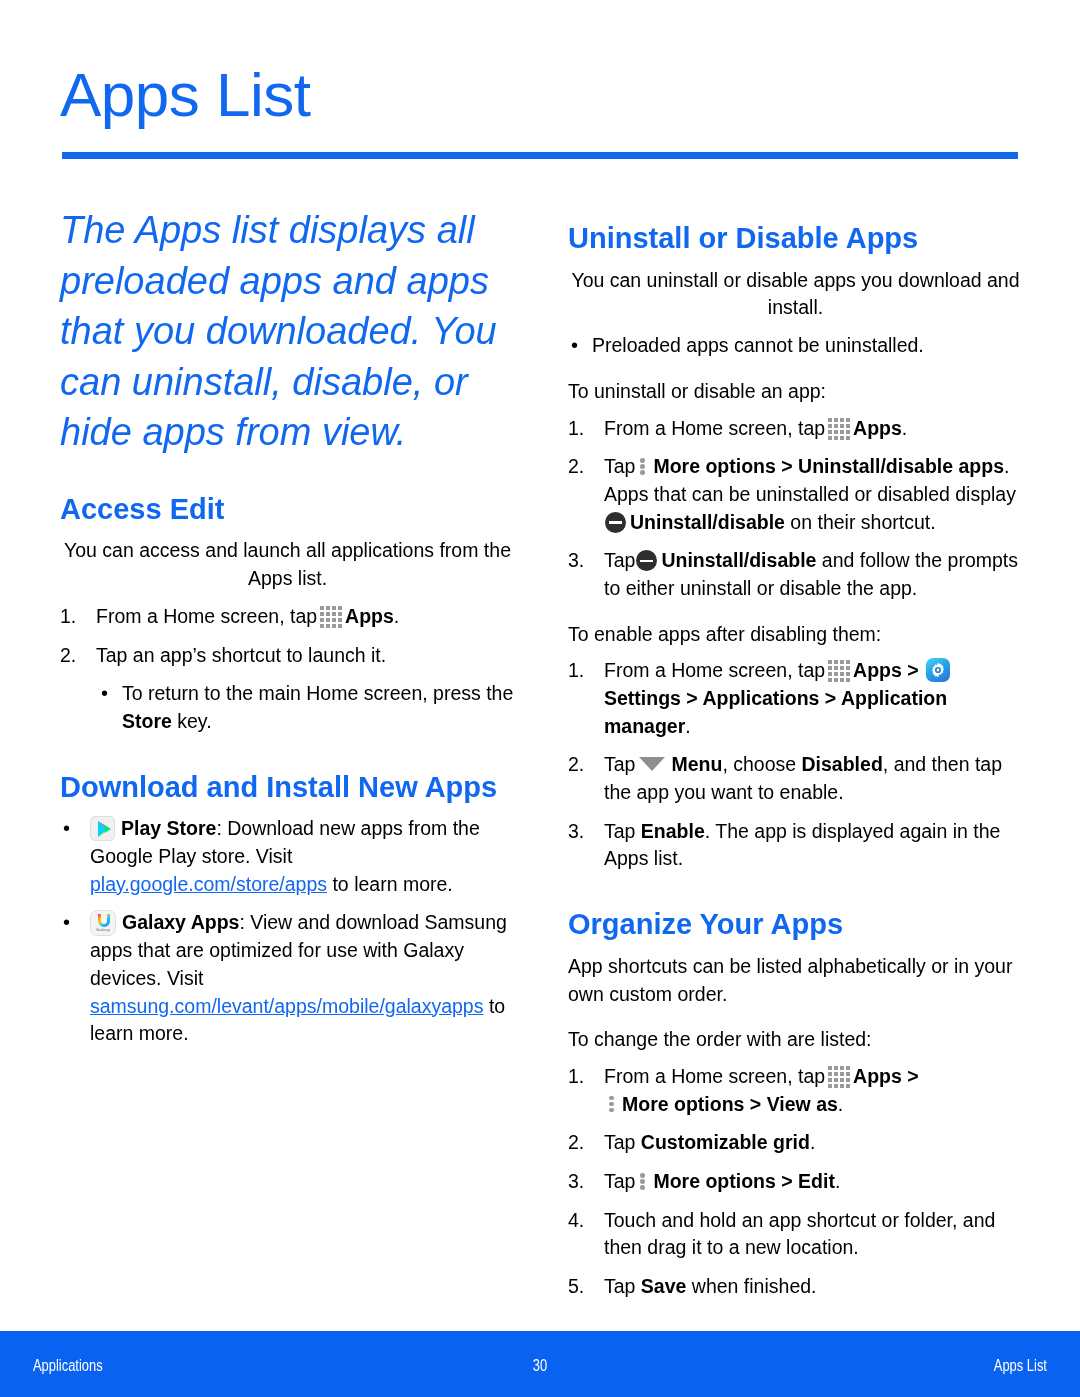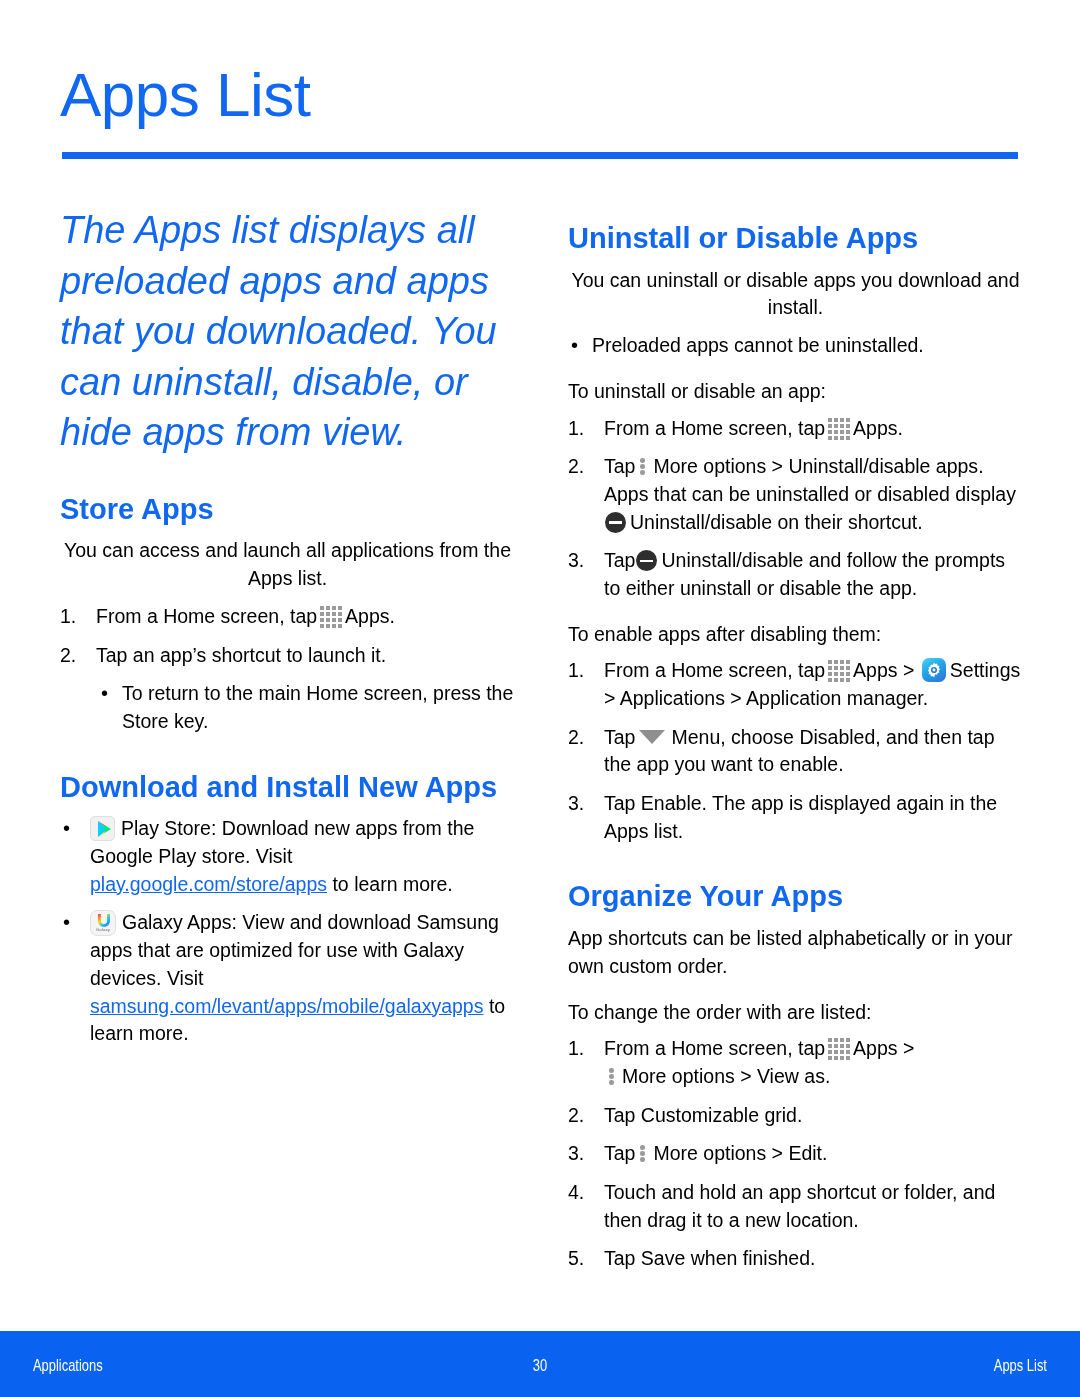--- a/index.html
+++ b/index.html
@@ -70,21 +70,21 @@
   h2.section.first { margin-top: 16px; }
 
   p.body {
     font-size: 19.5px;
     line-height: 1.42;
     margin-bottom: 14px;
   }
   p.body.tight { margin-bottom: 10px; text-align: center; }
   p.lead-in { margin-top: 18px; margin-bottom: 9px; }
 
-  b, .b { font-weight: 400; }
+  b, .b { font-weight: 700; }
 
   a.link {
     color: #1168f0;
     text-decoration: underline;
   }
 
   
   ol.steps {
     list-style: none;
     margin: 0 0 6px 0;
@@ -295,21 +295,21 @@
 <div class="page">
 
   <div class="page-title">Apps List</div>
   <div class="title-rule"></div>
 
   <div class="col col-left">
 
     <div class="lead">The Apps list displays all preloaded apps and apps that you downloaded. You can uninstall, disable, or hide apps from view.</div>
 
 
-    <h2 class="section">Store Apps</h2>
+    <h2 class="section">Access Edit</h2>
     <p class="body tight">You can access and launch all applications from the Apps list.</p>
 
     <ol class="steps">
       <li>
         <span class="num">1.</span><span>From a Home screen, tap</span><span class="ico ico-apps"><i style="left:0px;top:0px"></i><i style="left:6px;top:0px"></i><i style="left:12px;top:0px"></i><i style="left:18px;top:0px"></i><i style="left:0px;top:6px"></i><i style="left:6px;top:6px"></i><i style="left:12px;top:6px"></i><i style="left:18px;top:6px"></i><i style="left:0px;top:12px"></i><i style="left:6px;top:12px"></i><i style="left:12px;top:12px"></i><i style="left:18px;top:12px"></i><i style="left:0px;top:18px"></i><i style="left:6px;top:18px"></i><i style="left:12px;top:18px"></i><i style="left:18px;top:18px"></i></span><b>Apps</b><span>.</span>
       </li>
       <li>
         <span class="num">2.</span><span>Tap an app’s shortcut to launch it.</span>
       </li>
     </ol>

